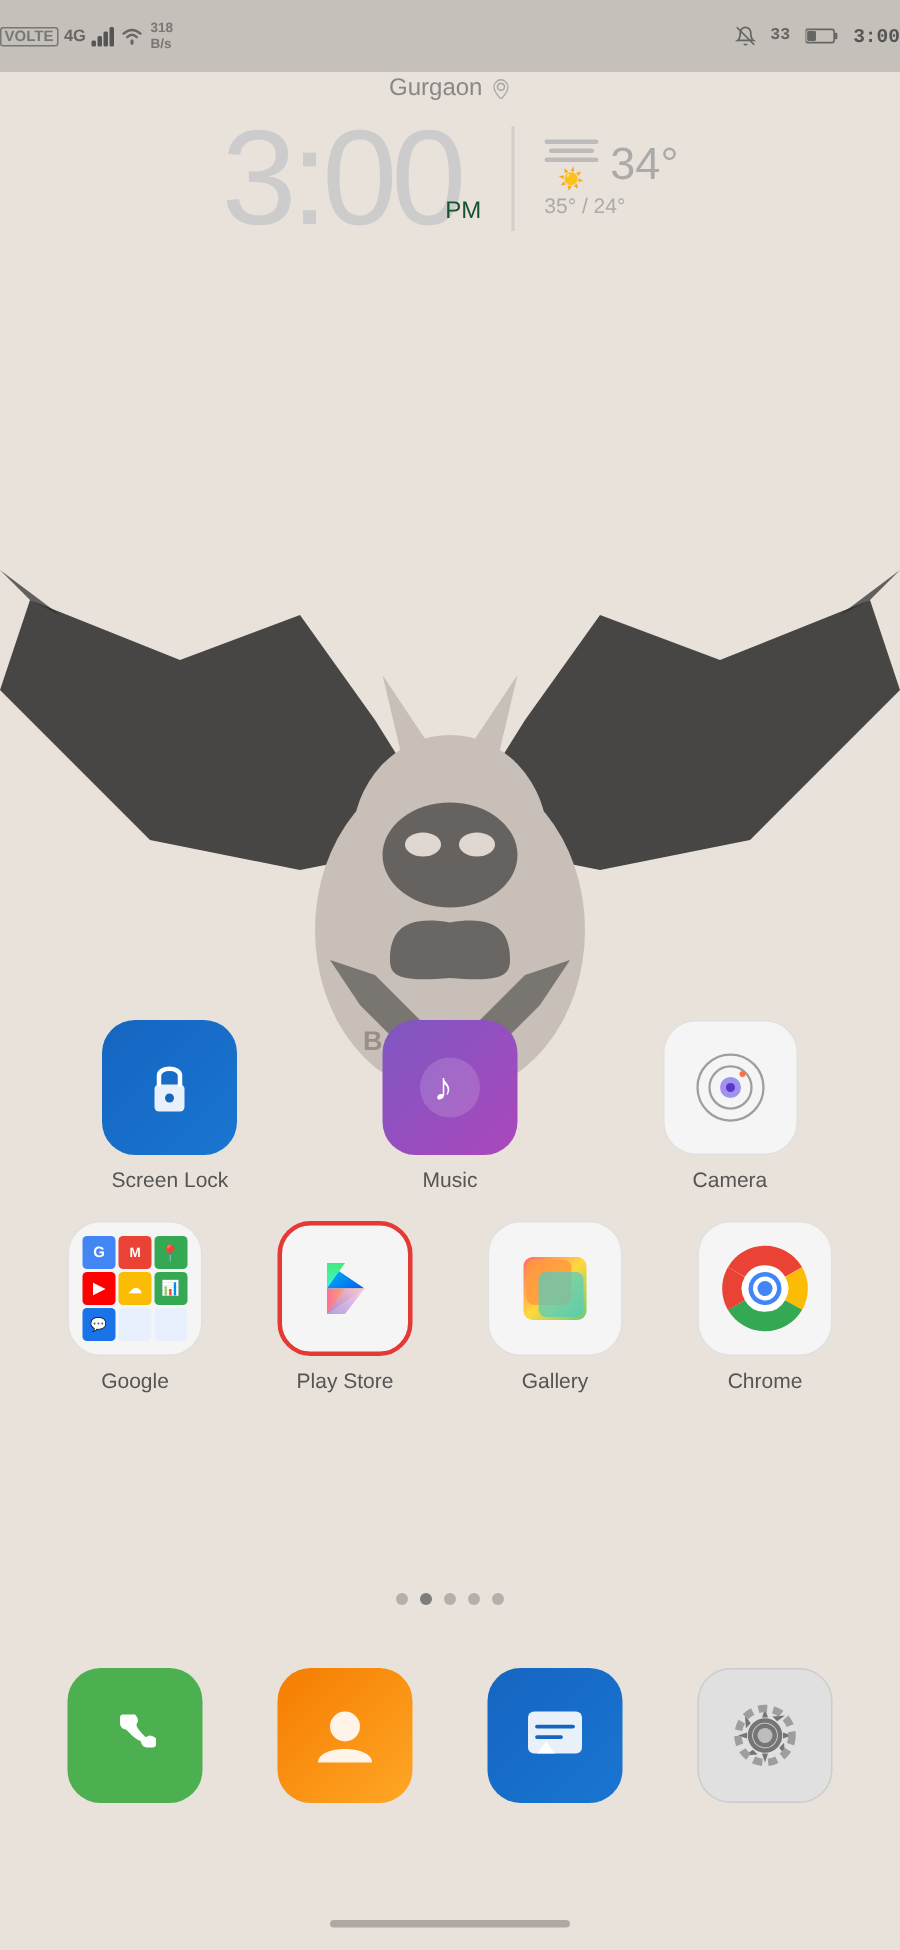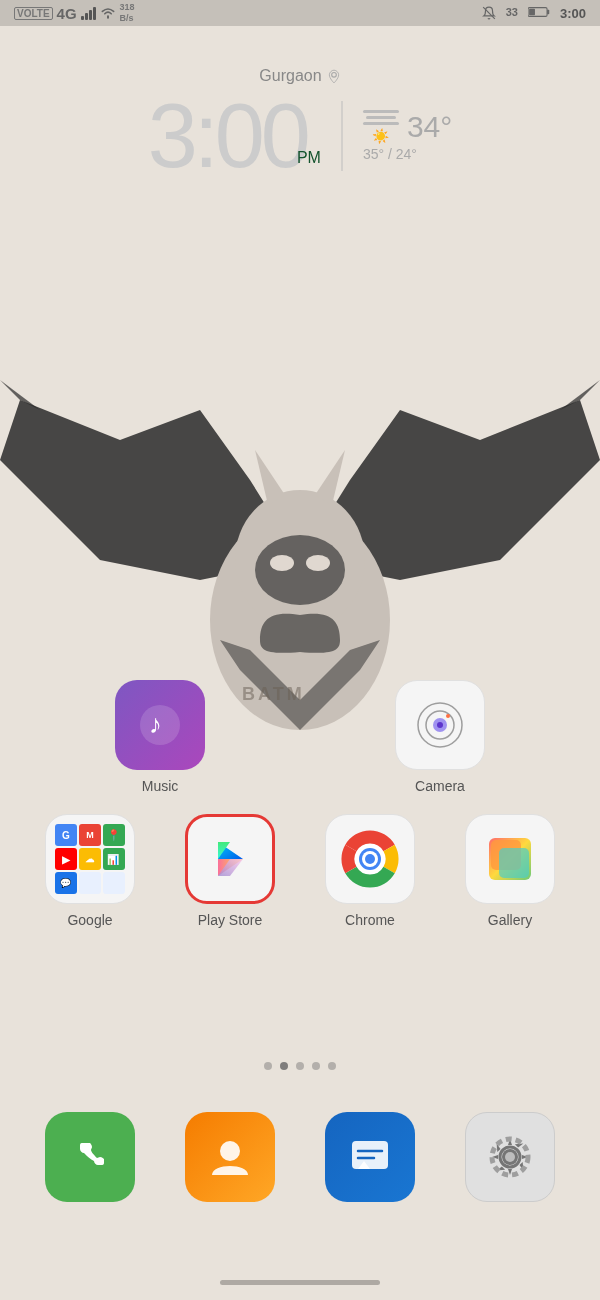--- a/index.html
+++ b/index.html
@@ -8,45 +8,46 @@
       height: 1300px;
       background: #e8e2da;
       font-family: 'Arial', sans-serif;
       overflow: hidden;
       position: relative;
     }
 
     
     .status-bar {
       width: 100%;
-      height: 26px;
+      height: 48px;
       background: rgba(0,0,0,0.15);
       display: flex;
       align-items: center;
       justify-content: space-between;
-      padding: 0 14px;
+      padding: 0 0;
       position: absolute;
       top: 0;
       z-index: 100;
     }
     .status-left {
       display: flex;
       align-items: center;
       gap: 4px;
       font-size: 11px;
       color: #555;
       font-weight: bold;
     }
     .status-right {
       display: flex;
-      align-items: flex-start;
+      align-items: center;
       gap: 10px;
       font-size: 12px;
       color: #555;
       font-weight: bold;
+      font-family: Liberation Mono, monospace;
     }
     .signal-bars {
       display: flex;
       align-items: flex-end;
       gap: 1px;
       height: 14px;
     }
     .signal-bar {
       width: 3px;
       background: #555;
@@ -68,21 +69,21 @@
       position: absolute;
       top: 380px;
       left: 0;
       width: 100%;
       height: 380px;
     }
 
     
     .clock-area {
       position: absolute;
-      top: 67px;
+      top: 50px;
       width: 100%;
       text-align: center;
     }
     .location {
       font-size: 16px;
       color: #888;
       margin-bottom: 6px;
       display: flex;
       align-items: center;
       justify-content: center;
@@ -354,21 +355,21 @@
 
     <path d="M580,20 L600,0 L560,30 Z" fill="#2a2a2a" opacity="0.7"></path>
 
     <text x="242" y="320" font-size="18" fill="#6a6055" opacity="0.5" font-weight="bold" letter-spacing="3">BATM</text>
   </svg>
 </div>
 
 <div class="status-bar">
   <div class="status-left">
     <span style="font-size:10px; border:1px solid #777; padding:0 2px; border-radius:2px; color:#777;">VOLTE</span>
-    <span style="font-size:15px; color:#666;text-align:center;">4G</span>
+    <span style="font-size:11px; color:#666;text-align:center;">4G</span>
     <div class="signal-bars">
       <div class="signal-bar" style="height:4px;"></div>
       <div class="signal-bar" style="height:7px;"></div>
       <div class="signal-bar" style="height:10px;"></div>
       <div class="signal-bar" style="height:13px;"></div>
     </div>
 
     <svg width="16" height="14" viewBox="0 0 20 16">
       <path d="M10,12 L10,14" stroke="#666" stroke-width="2.5" stroke-linecap="round"></path>
       <path d="M6,9 Q10,5 14,9" stroke="#666" stroke-width="2" fill="none" stroke-linecap="round"></path>
@@ -420,20 +421,30 @@
       </div>
       <span class="weather-range">35° / 24°</span>
     </div>
   </div>
 </div>
 
 <div class="app-grid">
   <div class="app-row">
 
 
+    <div class="app-item">
+      <div class="app-icon icon-screenlock">
+        <svg width="48" height="48" viewBox="0 0 48 48">
+          <rect x="14" y="22" width="20" height="18" rx="3" fill="white" opacity="0.9"></rect>
+          <path d="M17 22 L17 16 C17 10 31 10 31 16 L31 22" stroke="white" stroke-width="3" fill="none" stroke-linecap="round"></path>
+          <circle cx="24" cy="31" r="3" fill="#1565c0"></circle>
+        </svg>
+      </div>
+      <span class="app-label">Screen Lock</span>
+    </div>
 
     <div class="app-item">
       <div class="app-icon icon-music">
         <svg width="52" height="52" viewBox="0 0 52 52">
           <circle cx="26" cy="26" r="20" fill="white" opacity="0.15"></circle>
           <text x="15" y="34" font-size="26" fill="white">♪</text>
         </svg>
       </div>
       <span class="app-label">Music</span>
     </div>
@@ -496,57 +507,57 @@
           <polygon points="15,10 40,27 15,27" fill="url(#pg1)"></polygon>
           <polygon points="15,27 40,27 15,44" fill="url(#pg3)"></polygon>
           <polygon points="15,10 27,10 15,27" fill="url(#pg2)"></polygon>
           <polygon points="27,27 40,27 27,44 15,44" fill="url(#pg4)" opacity="0.8"></polygon>
         </svg>
       </div>
       <span class="app-label">Play Store</span>
     </div>
 
     <div class="app-item">
-      <div class="app-icon icon-chrome">
-        <svg width="60" height="60" viewBox="0 0 60 60">
-          <circle cx="30" cy="30" r="28" fill="white"></circle>
-
-          <path d="M30 8 A22 22 0 0 1 49.1 19" stroke="#ea4335" stroke-width="13" fill="none"></path>
-          <path d="M49.1 19 A22 22 0 0 1 49.1 41" stroke="#fbbc05" stroke-width="13" fill="none"></path>
-          <path d="M49.1 41 A22 22 0 0 1 10.9 41" stroke="#34a853" stroke-width="13" fill="none"></path>
-          <path d="M10.9 41 A22 22 0 0 1 10.9 19" stroke="#ea4335" stroke-width="13" fill="none"></path>
-          <path d="M10.9 19 A22 22 0 0 1 30 8" stroke="#ea4335" stroke-width="13" fill="none"></path>
-
-          <circle cx="30" cy="30" r="11" fill="#4285f4"></circle>
-          <circle cx="30" cy="30" r="8" fill="white"></circle>
-          <circle cx="30" cy="30" r="5" fill="#4285f4"></circle>
-        </svg>
-      </div>
-      <span class="app-label">Chrome</span>
-    </div>
-
-    <div class="app-item">
       <div class="app-icon icon-gallery">
         <svg width="58" height="58" viewBox="0 0 58 58">
           <defs>
             <linearGradient id="gal1" x1="0%" y1="0%" x2="100%" y2="100%">
               <stop offset="0%" style="stop-color:#ff6b6b"></stop>
               <stop offset="50%" style="stop-color:#ffd93d"></stop>
               <stop offset="100%" style="stop-color:#6bcb77"></stop>
             </linearGradient>
           </defs>
           <rect x="8" y="8" width="42" height="42" rx="6" fill="url(#gal1)"></rect>
           <rect x="14" y="14" width="42" height="42" rx="6" fill="none" stroke="white" stroke-width="0" opacity="0.3"></rect>
 
           <rect x="10" y="10" width="30" height="30" rx="5" fill="#ff9a3c" opacity="0.8"></rect>
           <rect x="18" y="18" width="30" height="30" rx="5" fill="#4ecdc4" opacity="0.7"></rect>
         </svg>
       </div>
       <span class="app-label">Gallery</span>
     </div>
+
+    <div class="app-item">
+      <div class="app-icon icon-chrome">
+        <svg width="60" height="60" viewBox="0 0 60 60">
+          <circle cx="30" cy="30" r="28" fill="white"></circle>
+
+          <path d="M30 8 A22 22 0 0 1 49.1 19" stroke="#ea4335" stroke-width="13" fill="none"></path>
+          <path d="M49.1 19 A22 22 0 0 1 49.1 41" stroke="#fbbc05" stroke-width="13" fill="none"></path>
+          <path d="M49.1 41 A22 22 0 0 1 10.9 41" stroke="#34a853" stroke-width="13" fill="none"></path>
+          <path d="M10.9 41 A22 22 0 0 1 10.9 19" stroke="#ea4335" stroke-width="13" fill="none"></path>
+          <path d="M10.9 19 A22 22 0 0 1 30 8" stroke="#ea4335" stroke-width="13" fill="none"></path>
+
+          <circle cx="30" cy="30" r="11" fill="#4285f4"></circle>
+          <circle cx="30" cy="30" r="8" fill="white"></circle>
+          <circle cx="30" cy="30" r="5" fill="#4285f4"></circle>
+        </svg>
+      </div>
+      <span class="app-label">Chrome</span>
+    </div>
   </div>
 </div>
 
 <div class="page-indicators">
   <div class="page-dot"></div>
   <div class="page-dot active"></div>
   <div class="page-dot"></div>
   <div class="page-dot"></div>
   <div class="page-dot"></div>
 </div>

